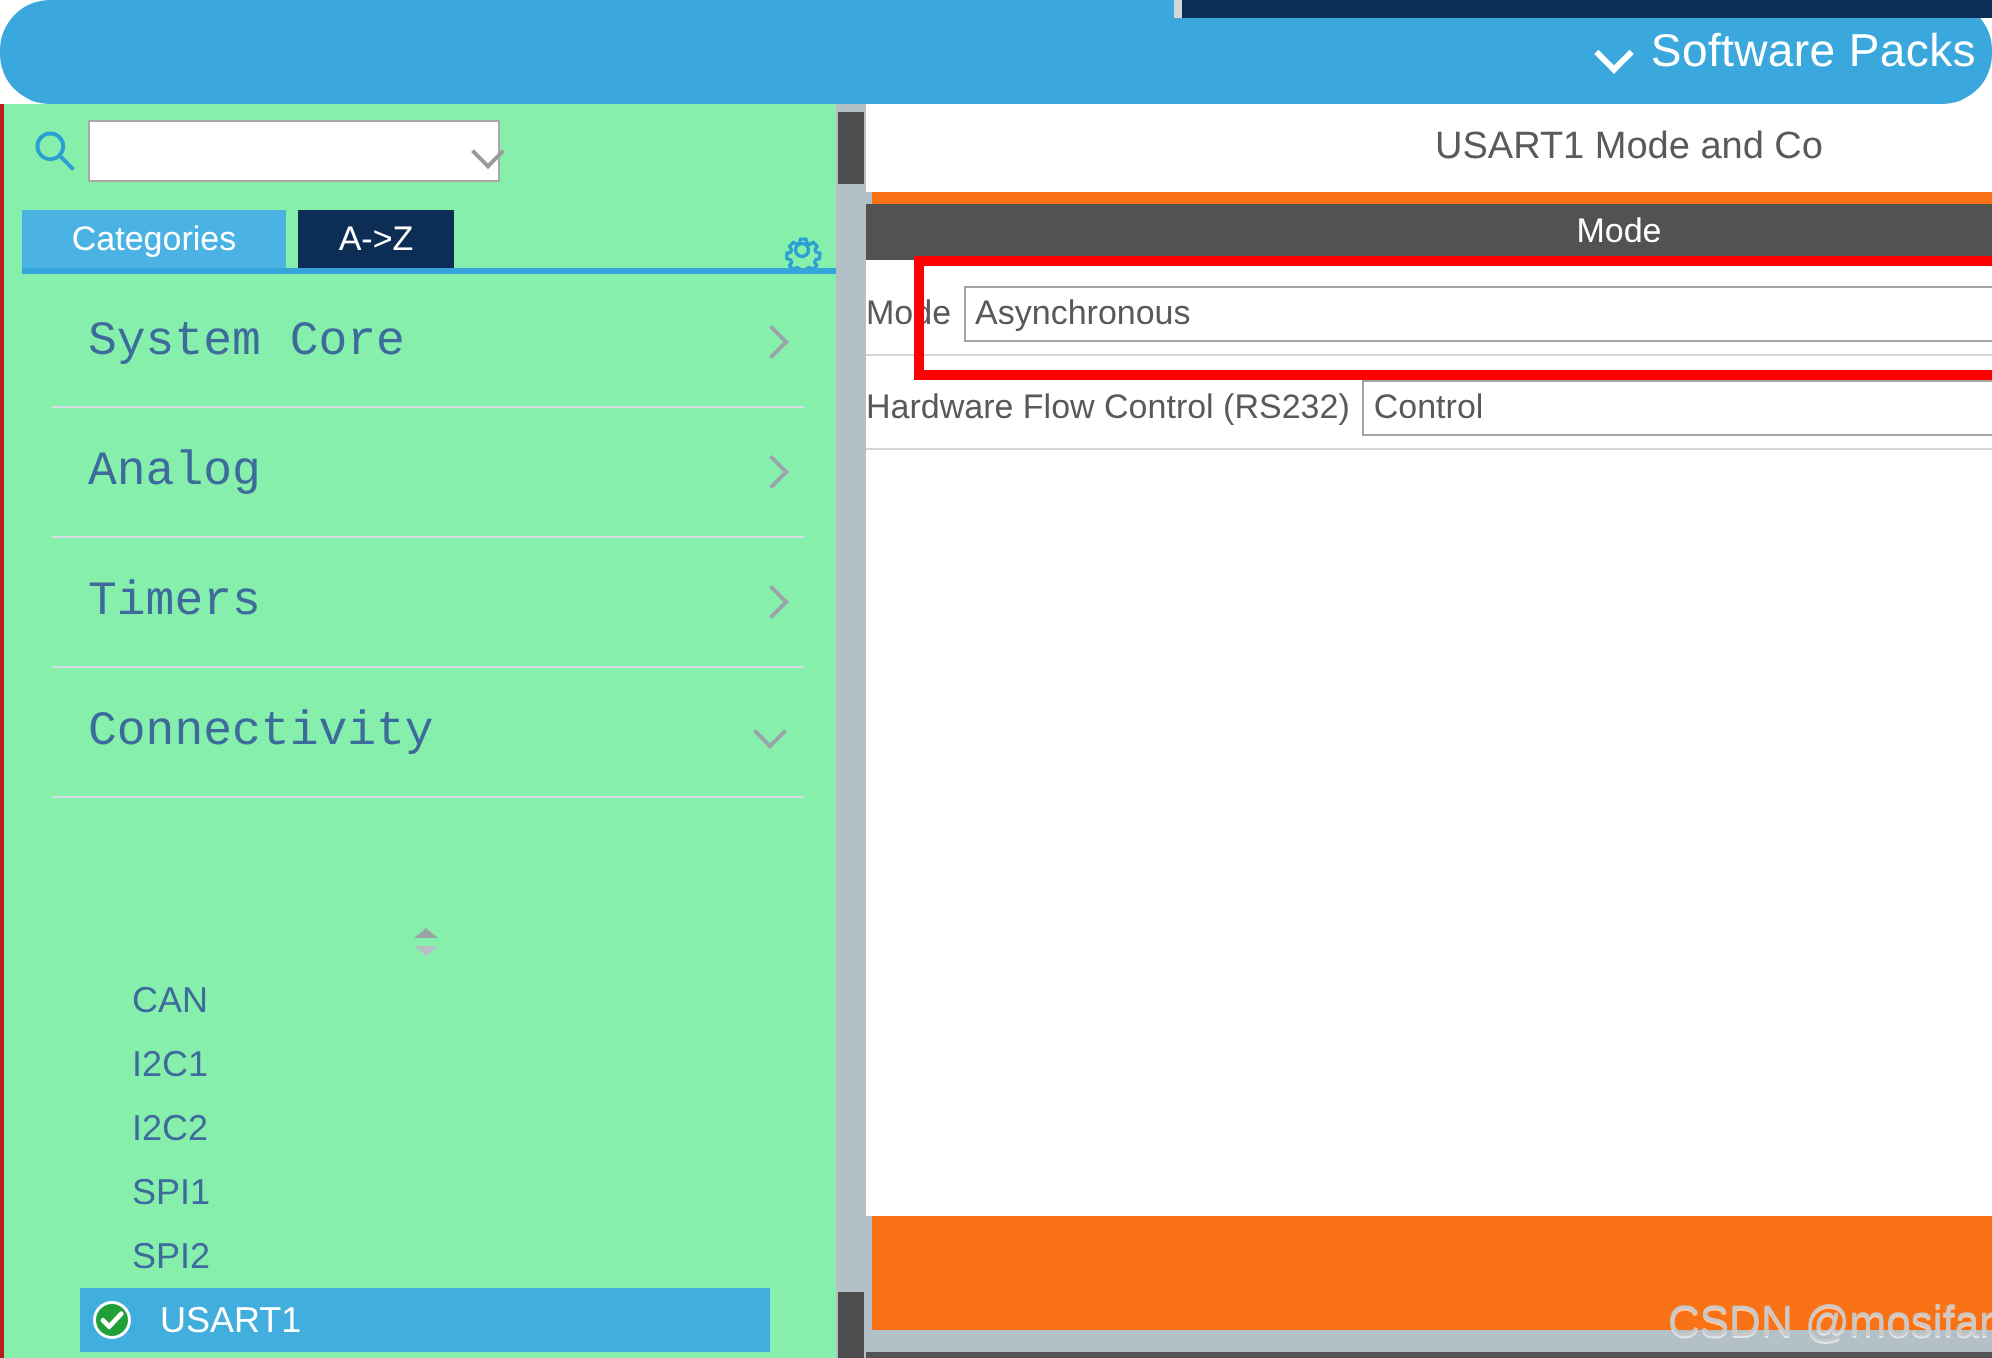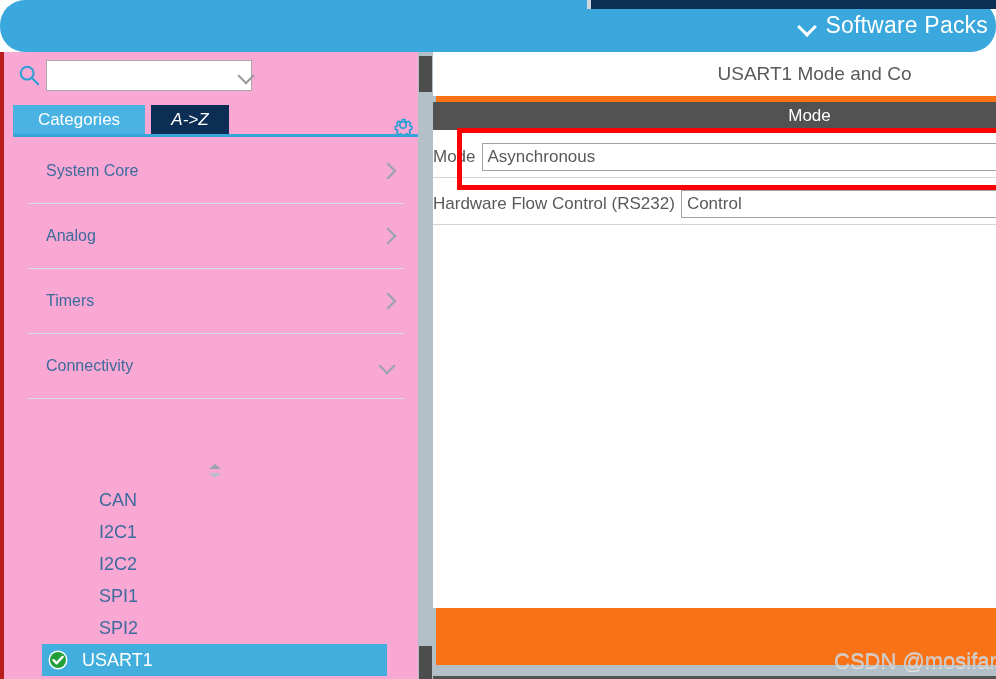--- a/index.html
+++ b/index.html
@@ -72,22 +72,22 @@
     border-bottom: 3px solid #ffffff;
     transform: rotate(45deg);
   }
 
   
   .leftpanel {
     position: absolute;
     left: 0; top: 52px;
     width: 418px;
     height: 627px;
-    background: #f9a8d4;
-    border-left: 4px solid #b91c1c;
+    background: #86efac;
+    border-left: 2px solid #b91c1c;
     box-sizing: border-box;
   }
   .searchrow {
     position: absolute;
     left: 0; top: 0;
     width: 418px;
     height: 45px;
   }
   .search-icon {
     position: absolute;
@@ -156,21 +156,20 @@
   }
   .tab-categories {
     left: 9px;
     width: 132px;
     background: #4ab3e3;
   }
   .tab-az {
     left: 147px;
     width: 78px;
     background: #0d2e54;
-    font-style: italic;
   }
   .tab-underline {
     position: absolute;
     left: 9px; top: 82px;
     width: 409px;
     height: 3px;
     background: #34a4db;
   }
 
   
@@ -182,23 +181,24 @@
   .cat-item {
     position: relative;
     height: 64px;
     margin: 0 18px 0 24px;
     border-bottom: 1px solid #d7dee2;
     display: flex;
     align-items: center;
     cursor: default;
   }
   .cat-label {
-    font-size: 16px;
+    font-size: 24px;
     color: #3d6b9c;
     padding-left: 18px;
+    font-family: Liberation Mono, monospace;
   }
   .cat-arrow {
     position: absolute;
     right: 10px;
     top: 50%;
     width: 14px;
     height: 14px;
     margin-top: -7px;
   }
   .cat-arrow.right::before {
@@ -237,21 +237,21 @@
   .periph-list {
     position: absolute;
     left: 0; top: 432px;
     width: 418px;
   }
   .periph-item {
     height: 32px;
     line-height: 32px;
     font-size: 18px;
     color: #3d6b9c;
-    padding-left: 95px;
+    padding-left: 64px;
     position: relative;
     cursor: default;
     white-space: nowrap;
   }
   .periph-item.selected {
     background: #41aede;
     color: #ffffff;
     margin-left: 38px;
     margin-right: 35px;
     padding-left: 40px;

